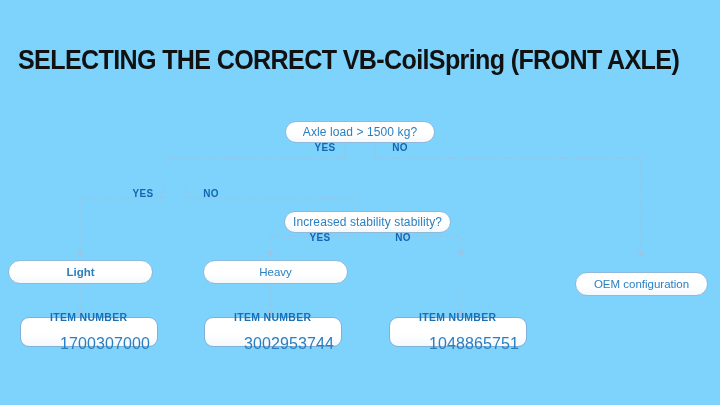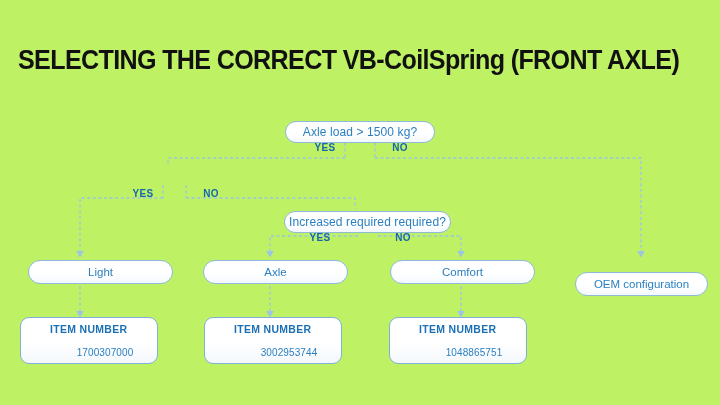--- a/index.html
+++ b/index.html
@@ -4,21 +4,21 @@
 <style>
   html, body {
     margin: 0;
     padding: 0;
     background: #ffffff;
   }
   #page {
     position: relative;
     width: 720px;
     height: 405px;
-    background: #bef264;
+    background: #7dd3fc;
     overflow: hidden;
     font-family: "Liberation Sans", sans-serif;
   }
 
   
   #title {
     position: absolute;
     left: 18px;
     top: 44px;
     font-family: "Liberation Sans", sans-serif;
@@ -66,34 +66,34 @@
   }
 
   .result {
     height: 24px;
     border-radius: 12px;
     font-size: 11.5px;
     white-space: nowrap;
   }
 
   .item {
-    height: 47px;
+    height: 30px;
     border-radius: 9px;
     border: 1.3px solid #7fb0d8;
     gap: 12px;
   }
   .item .item-head {
     font-weight: bold;
     font-size: 11px;
     letter-spacing: 0.35px;
     color: #1a6fb5;
     transform: scaleX(0.95);
   }
   .item .item-num {
-    font-size: 10px;
+    font-size: 16px;
     color: #2a7fc1;
     letter-spacing: 0.1px;
     margin-left: 32px;
   }
 
   
   .branch-label {
     position: absolute;
     font-weight: bold;
     font-size: 10.5px;
@@ -146,33 +146,30 @@
   <div class="node decision" style="left:285px; top:121px; width:150px;">
     <span>Axle load &gt; 1500 kg?</span>
   </div>
   <div class="branch-label" style="left:305px; top:141px; width:40px;">YES</div>
   <div class="branch-label" style="left:380px; top:141px; width:40px;">NO</div>
 
   <div class="branch-label" style="left:123px; top:187px; width:40px;">YES</div>
   <div class="branch-label" style="left:191px; top:187px; width:40px;">NO</div>
 
   <div class="node decision" style="left:284px; top:211px; width:167px;">
-    <span>Increased required required?</span>
+    <span>Increased stability stability?</span>
   </div>
   <div class="branch-label" style="left:300px; top:231px; width:40px;">YES</div>
   <div class="branch-label" style="left:383px; top:231px; width:40px;">NO</div>
 
-  <div class="node result" style="left:28px; top:260px; width:145px;">
+  <div class="node result" style="left:8px; top:260px; width:145px;font-weight:bold;">
     <span>Light</span>
   </div>
   <div class="node result" style="left:203px; top:260px; width:145px;">
-    <span>Axle</span>
-  </div>
-  <div class="node result" style="left:390px; top:260px; width:145px;">
-    <span>Comfort</span>
+    <span>Heavy</span>
   </div>
   <div class="node result" style="left:575px; top:272px; width:133px;">
     <span>OEM configuration</span>
   </div>
 
   <div class="node item" style="left:20px; top:317px; width:138px;">
     <span class="item-head">ITEM NUMBER</span>
     <span class="item-num">1700307000</span>
   </div>
 

